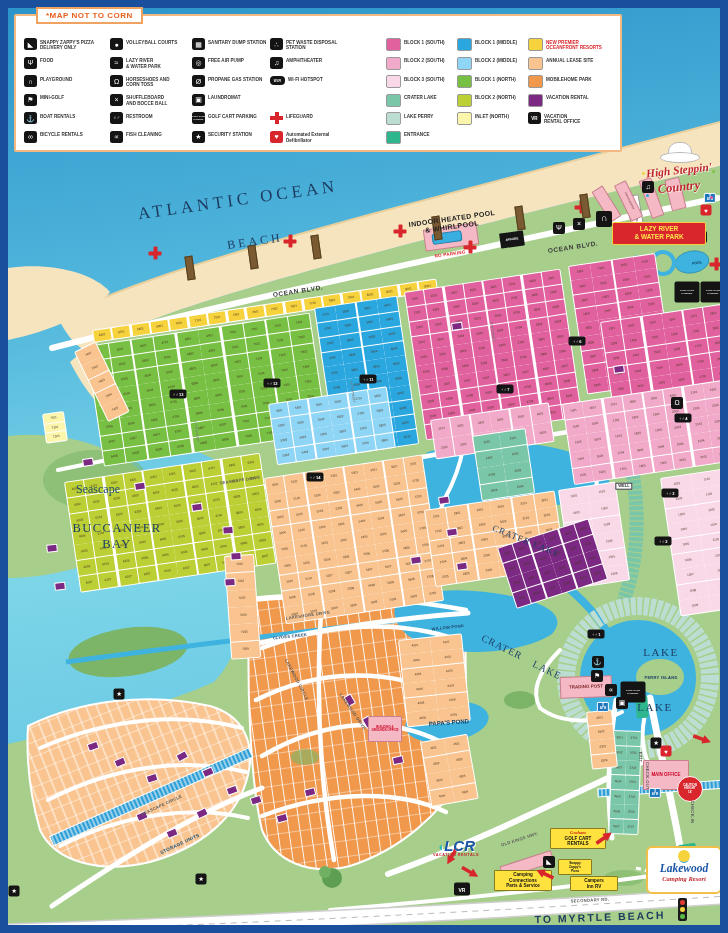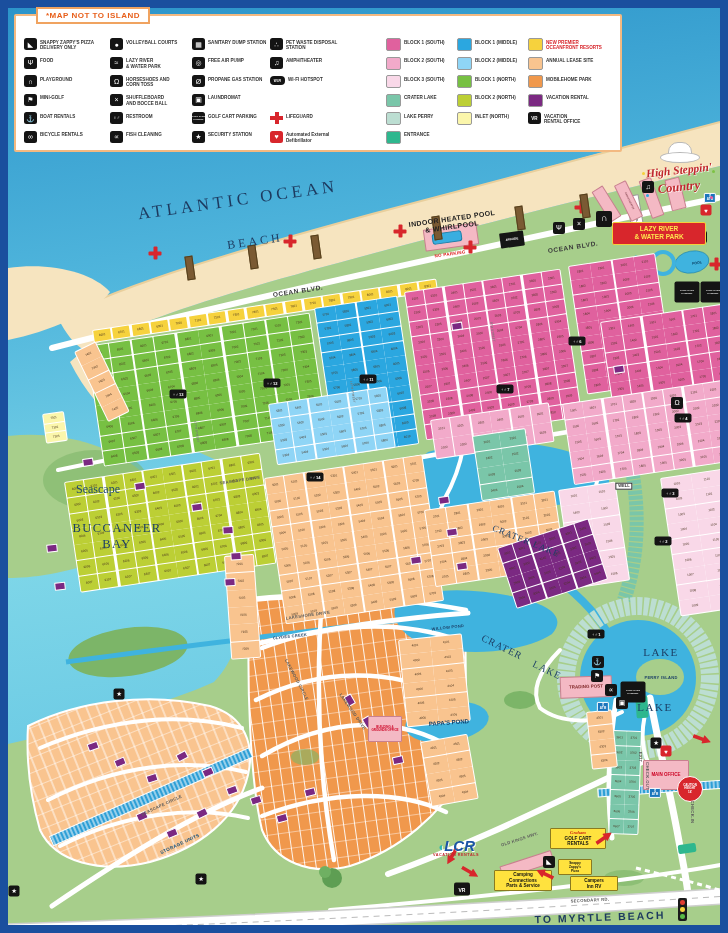--- a/index.html
+++ b/index.html
@@ -1235,24 +1235,29 @@
       <i class="note" style="left:80px;top:28px;background:#7DC243"></i>
       <i class="note" style="left:14px;top:52px;background:#2BA7E0"></i>
       <i class="note" style="left:78px;top:54px;background:#E8559B"></i>
     </div>
 
     <div id="lcrlogo">
       <div id="lcr-name"><span class="swirl">◖</span><span>LCR</span></div>
       <div id="lcr-sub">VACATION RENTALS</div>
     </div>
 
+    <div id="lakewoodlogo">
+      <div id="lw-sun"></div>
+      <div id="lw-name">Lakewood</div>
+      <div id="lw-sub">Camping Resort</div>
+    </div>
   </div>
 
   <div id="legend">
-    <div id="legend-tab">*MAP NOT TO ISLAND</div>
+    <div id="legend-tab">*MAP NOT TO CORN</div>
     <div id="legend-items">
         <div class="lg-item" style="left: 8px; top: 22px; width: 84px;">
           <div class="lg-ic">◣</div>
           <div class="lg-lab">SNAPPY ZAPPY'S PIZZA<br>DELIVERY ONLY</div>
         </div>
         <div class="lg-item" style="left: 8px; top: 40.5px; width: 84px;">
           <div class="lg-ic">Ψ</div>
           <div class="lg-lab">FOOD</div>
         </div>
         <div class="lg-item" style="left: 8px; top: 59px; width: 84px;">

